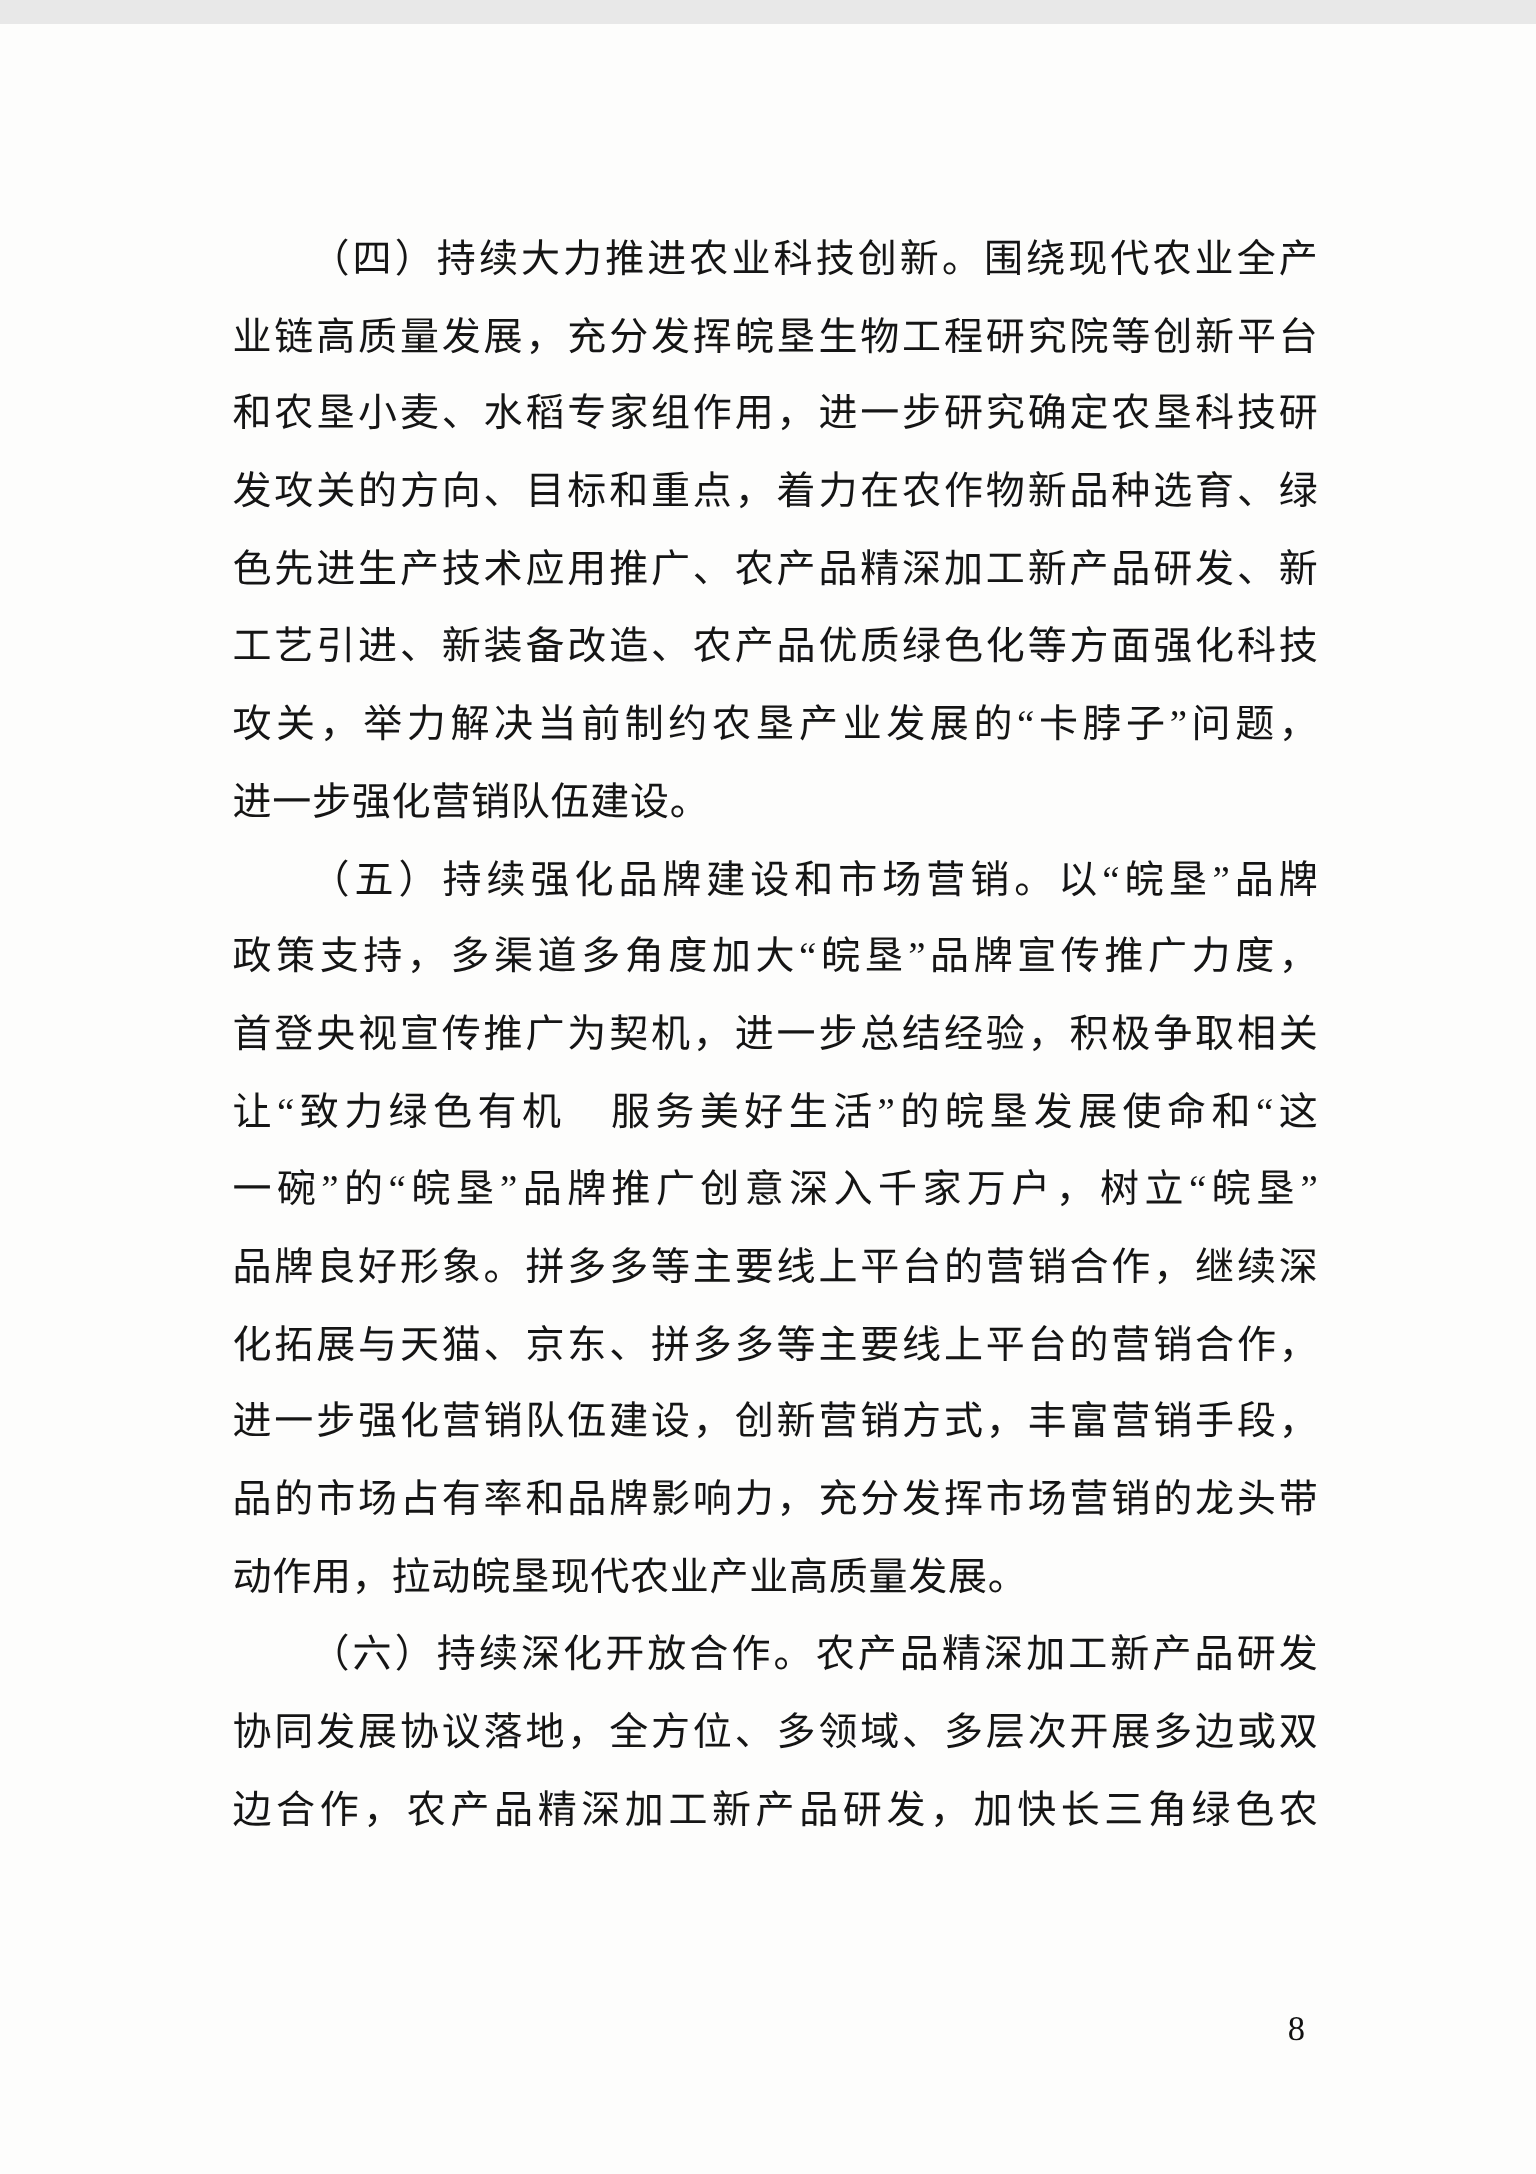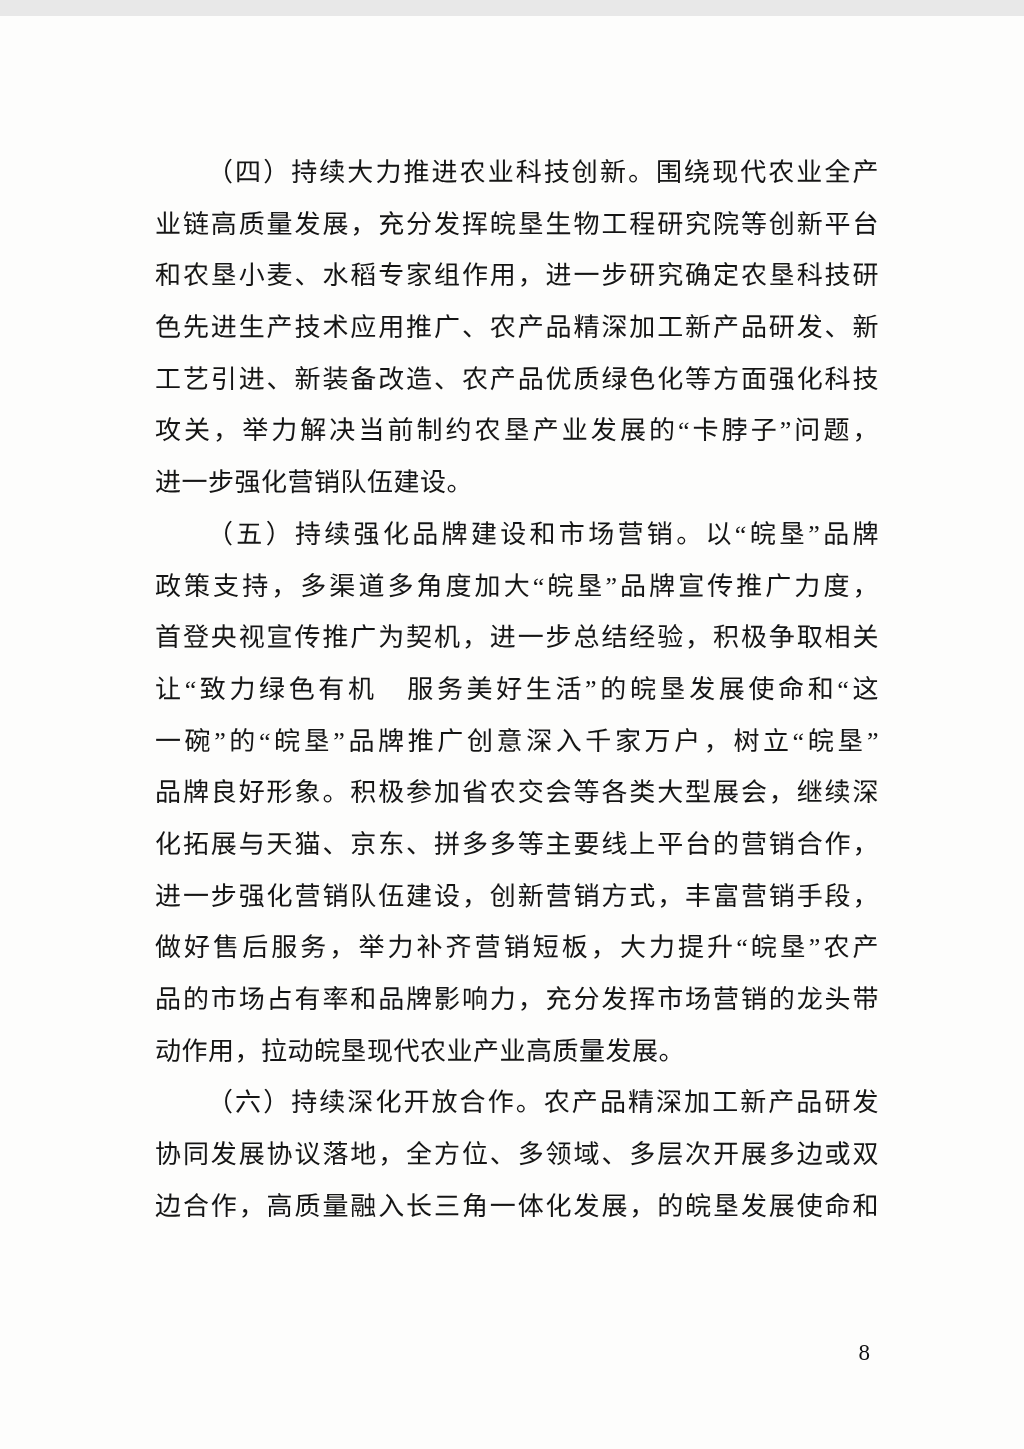--- a/index.html
+++ b/index.html
@@ -56,38 +56,38 @@
 </style>
 </head>
 <body>
 
 <div class="page">
   <div class="doc-body">
       <div class="paragraph">
         <div class="line first">（四）持续大力推进农业科技创新。围绕现代农业全产</div>
         <div class="line">业链高质量发展，充分发挥皖垦生物工程研究院等创新平台</div>
         <div class="line">和农垦小麦、水稻专家组作用，进一步研究确定农垦科技研</div>
+        <div class="line">发攻关的方向、目标和重点，着力在农作物新品种选育、绿</div>
         <div class="line">色先进生产技术应用推广、农产品精深加工新产品研发、新</div>
         <div class="line">工艺引进、新装备改造、农产品优质绿色化等方面强化科技</div>
         <div class="line">攻关，举力解决当前制约农垦产业发展的“卡脖子”问题，</div>
         <div class="line short">进一步强化营销队伍建设。</div>
       </div>
       <div class="paragraph">
         <div class="line first">（五）持续强化品牌建设和市场营销。以“皖垦”品牌</div>
         <div class="line">政策支持，多渠道多角度加大“皖垦”品牌宣传推广力度，</div>
         <div class="line">首登央视宣传推广为契机，进一步总结经验，积极争取相关</div>
         <div class="line">让“致力绿色有机　服务美好生活”的皖垦发展使命和“这</div>
         <div class="line">一碗”的“皖垦”品牌推广创意深入千家万户，树立“皖垦”</div>
-        <div class="line">品牌良好形象。积极参加省农交会等各类大型展会，继续深</div>
+        <div class="line">品牌良好形象。拼多多等主要线上平台的营销合作，继续深</div>
         <div class="line">化拓展与天猫、京东、拼多多等主要线上平台的营销合作，</div>
         <div class="line">进一步强化营销队伍建设，创新营销方式，丰富营销手段，</div>
-        <div class="line">做好售后服务，举力补齐营销短板，大力提升“皖垦”农产</div>
         <div class="line">品的市场占有率和品牌影响力，充分发挥市场营销的龙头带</div>
         <div class="line short">动作用，拉动皖垦现代农业产业高质量发展。</div>
       </div>
       <div class="paragraph">
         <div class="line first">（六）持续深化开放合作。农产品精深加工新产品研发</div>
         <div class="line">协同发展协议落地，全方位、多领域、多层次开展多边或双</div>
-        <div class="line">边合作，高质量融入长三角一体化发展，的皖垦发展使命和</div>
+        <div class="line">边合作，农产品精深加工新产品研发，加快长三角绿色农</div>
       </div>
     </div>
   <div class="page-number">8</div>
 </div>
 
 </body></html>

